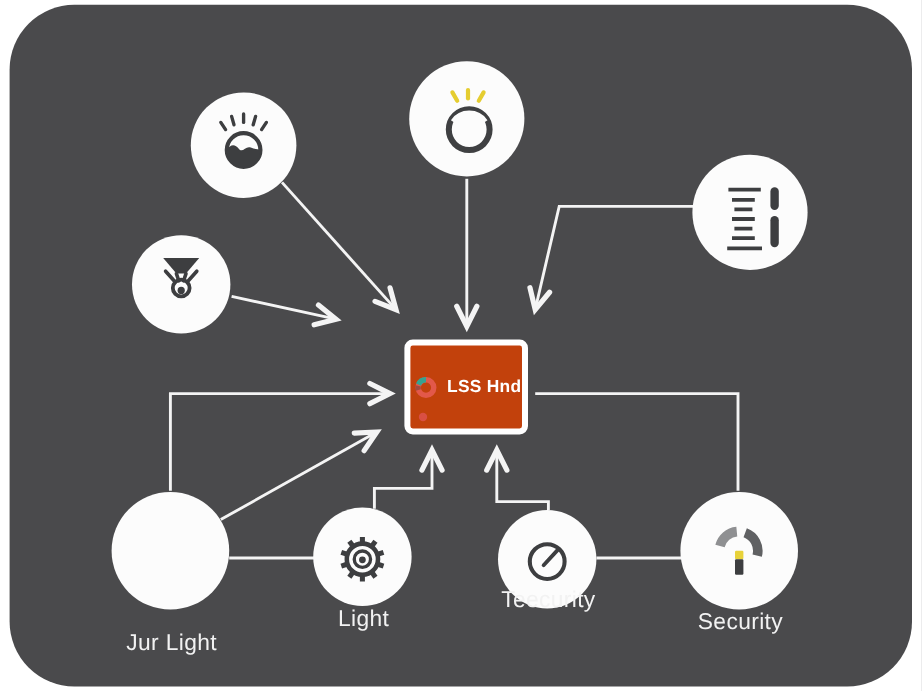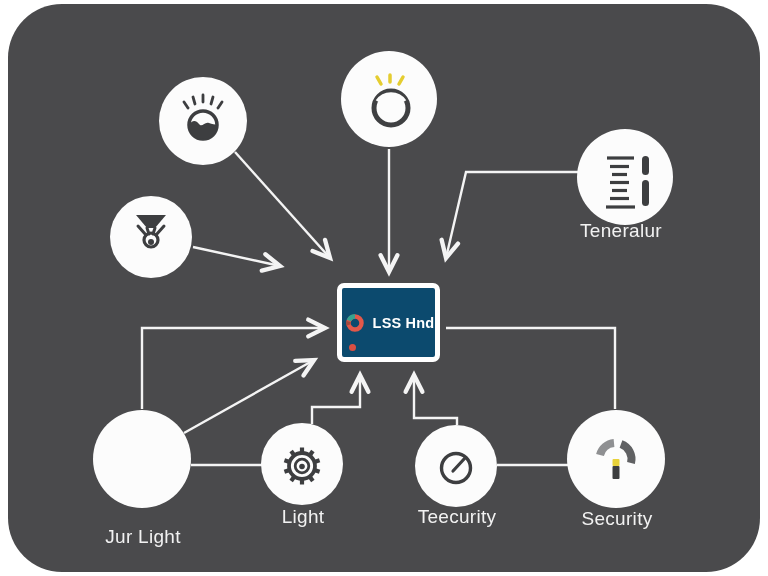--- a/index.html
+++ b/index.html
@@ -16,24 +16,24 @@
   .n-thermo{left:577px;top:129px;width:96px;height:96px;}
   .n-jurlight{left:93px;top:410px;width:98px;height:98px;}
   .n-gear{left:261px;top:423px;width:82px;height:82px;}
   .n-gauge{left:415px;top:425px;width:82px;height:82px;}
   .n-security{left:567px;top:410px;width:98px;height:98px;}
   .node-label{position:absolute;color:#f2f2f2;font-size:19px;white-space:nowrap;
               transform:translateX(-50%);letter-spacing:.3px;}
   .lbl-thermo{left:621px;top:220px;}
   .lbl-jurlight{left:143px;top:508px;margin-top:18px;}
   .lbl-gear{left:303px;top:506px;}
-  .lbl-gauge{left:457px;top:506px;text-align:center;}
+  .lbl-gauge{left:457px;top:490px;text-align:center;}
   .lbl-security{left:617px;top:508px;}
   .hub{position:absolute;left:337px;top:283px;width:103px;height:79px;
-       background:#0c4a6e;border:5px solid #ffffff;border-radius:7px;box-sizing:border-box;
+       background:#c2410c;border:5px solid #ffffff;border-radius:7px;box-sizing:border-box;
        display:flex;align-items:center;justify-content:center;gap:6px;}
   .hub-label{color:#fff;font-size:14.5px;font-weight:700;letter-spacing:.2px;}
   .hub-dot{position:absolute;left:7px;bottom:6px;width:7px;height:7px;border-radius:50%;
            background:#d94f43;}
 </style>
 </head>
 <body>
 
 <div class="canvas">
   <div class="panel"></div>
@@ -107,21 +107,20 @@
         <line x1="35" y1="45.5" x2="50" y2="45.5"></line>
         <line x1="33" y1="53.5" x2="52" y2="53.5"></line>
         <line x1="35" y1="61.5" x2="50" y2="61.5"></line>
         <line x1="33" y1="69.5" x2="52" y2="69.5"></line>
         <line x1="29" y1="78" x2="58" y2="78"></line>
       </g>
       <rect x="65" y="27" width="7" height="19" rx="3.5" fill="#3d3e40"></rect>
       <rect x="65" y="51" width="7" height="26" rx="3.5" fill="#3d3e40"></rect>
     </svg>
   </div>
-  <div class="node-label lbl-thermo">Teneralur</div>
 
   <div class="hub">
     <svg width="24" height="24" viewBox="0 0 24 24">
       <circle cx="12" cy="12" r="6.5" fill="none" stroke="#e2584a" stroke-width="4.5"></circle>
       <path d="M5.8,9.5 A6.5,6.5 0 0 1 12,5.5" fill="none" stroke="#36a390" stroke-width="4.5"></path>
       <path d="M5.6,14 A6.5,6.5 0 0 1 5.5,10.5" fill="none" stroke="#a04a40" stroke-width="4.5"></path>
     </svg>
     <span class="hub-label">LSS Hnd</span>
     <span class="hub-dot"></span>
   </div>

